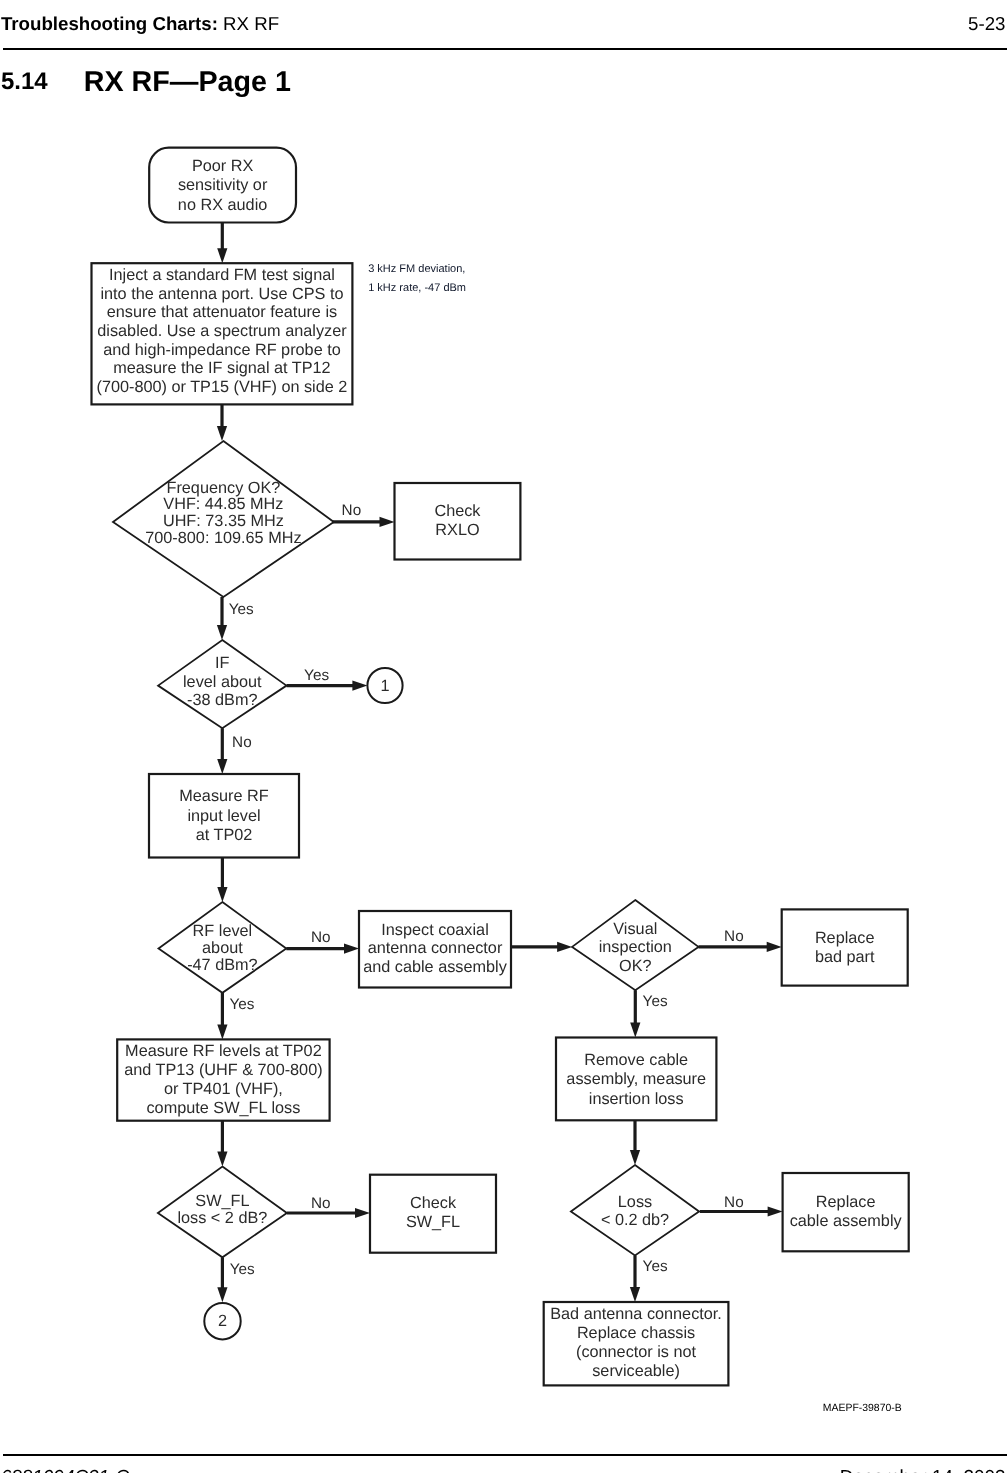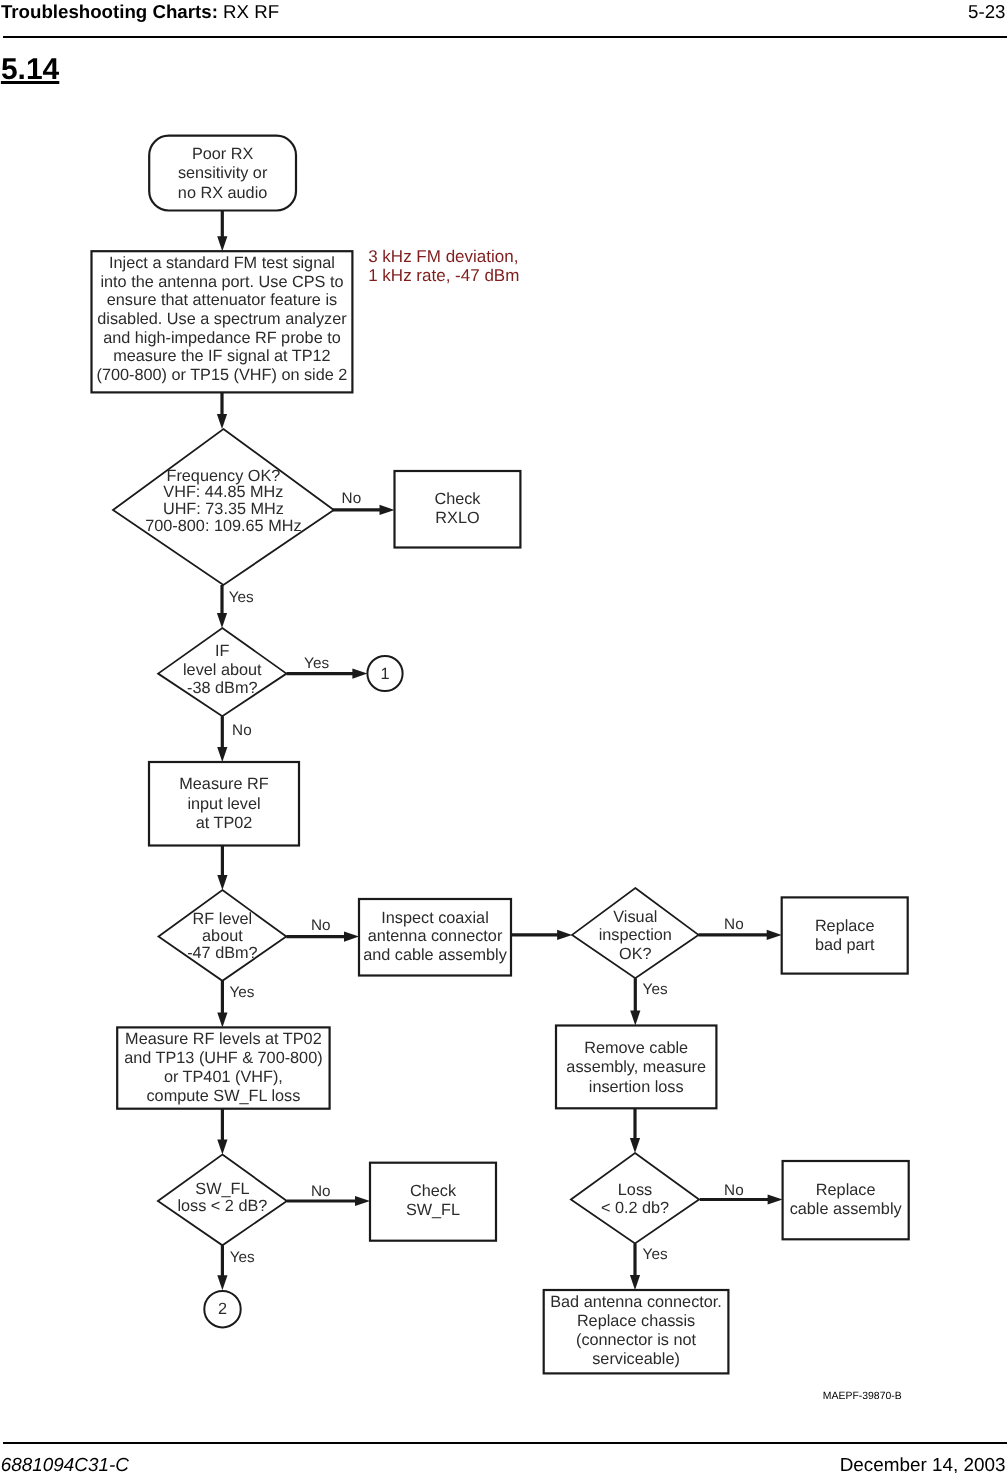--- a/index.html
+++ b/index.html
@@ -1,38 +1,38 @@
 <!DOCTYPE html>
 <html><head>
 <meta charset="utf-8">
 <title>RX RF - Page 1</title>
 <style>
   html,body{margin:0;padding:0;background:#fff;}
   body{width:1007px;height:1473px;position:relative;overflow:hidden;
        font-family:"Liberation Sans",sans-serif;color:#000;
        -webkit-font-smoothing:antialiased;text-rendering:geometricPrecision;}
-  .page{position:absolute;left:0;top:4px;width:1007px;height:1208px;
+  .page{position:absolute;left:0;top:16px;width:1007px;height:1208px;
          transform:translateZ(0);}
 
   
   .hdr-left{position:absolute;left:0.9px;top:-1.6px;font-size:18.7px;line-height:20px;
             white-space:nowrap;}
   .hdr-left b{font-weight:bold;}
   .hdr-left span.rest{font-weight:normal;}
   .hdr-page{position:absolute;right:1.5px;top:-1.6px;font-size:18.7px;line-height:20px;}
   .hdr-rule{position:absolute;left:2.9px;top:31.8px;width:1004.1px;height:2.4px;background:#000;}
 
   
-  .sec-num{position:absolute;left:0.9px;top:49.2px;font-size:30px;font-weight:bold;
-           line-height:34px;text-decoration:underline;}
+  .sec-num{position:absolute;left:0.9px;top:49.2px;font-size:24px;font-weight:bold;
+           line-height:34px;}
   .sec-title{position:absolute;left:83.7px;top:49.2px;font-size:28.7px;font-weight:bold;
              line-height:34px;}
 
   
-  .note{position:absolute;left:368.2px;top:244.3px;font-size:17px;line-height:18.8px;color:#7f1d1d;}
+  .note{position:absolute;left:368.2px;top:244.3px;font-size:11px;line-height:18.8px;color:#0f172a;}
   .figid{position:absolute;left:822.8px;top:1387.4px;font-size:10.45px;line-height:12px;}
 
   
   .ftr-rule{position:absolute;left:2.8px;top:1437.7px;width:1004.2px;height:2.4px;background:#000;}
   .ftr-left{position:absolute;left:0.8px;top:1451.2px;font-size:18.9px;line-height:22px;font-style:italic;}
   .ftr-right{position:absolute;right:1.4px;top:1451.2px;font-size:18.9px;line-height:22px;}
 
   
   svg.flow{position:absolute;left:0;top:0;width:1007px;height:1473px;}
   svg.flow .shape{fill:#fff;stroke:#1a1a1a;stroke-width:2.2;}
@@ -46,20 +46,21 @@
 </head>
 <body>
 
 <div class="page">
 
   <div class="hdr-left"><b>Troubleshooting Charts:</b><span class="rest"> RX RF</span></div>
   <div class="hdr-page">5-23</div>
   <div class="hdr-rule"></div>
 
   <div class="sec-num">5.14</div>
+  <div class="sec-title">RX RF—Page 1</div>
 
   <div class="note">
     <div>3 kHz FM deviation,</div>
     <div>1 kHz rate, -47 dBm</div>
   </div>
 
   <svg class="flow" viewBox="0 0 1007 1473">
       <rect x="149.2" y="131.7" width="146.8" height="74.8" rx="19.5" ry="19.5" class="shape"></rect>
       <text x="222.6" y="0" text-anchor="middle"><tspan x="222.6" y="154.70">Poor RX</tspan><tspan x="222.6" y="174.45">sensitivity or</tspan><tspan x="222.6" y="194.20">no RX audio</tspan></text>
       <rect x="91.5" y="247.2" width="260.9" height="141.2" class="shape"></rect>

